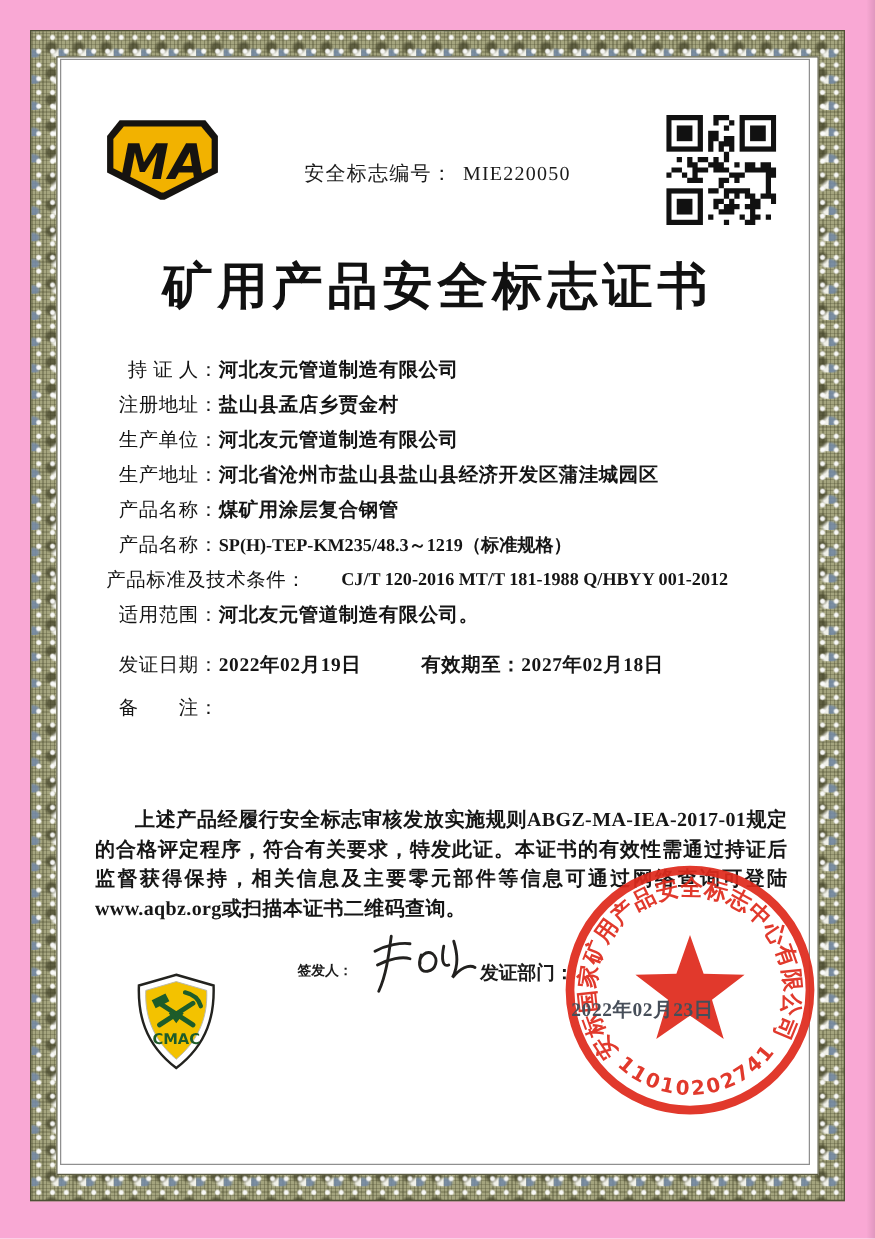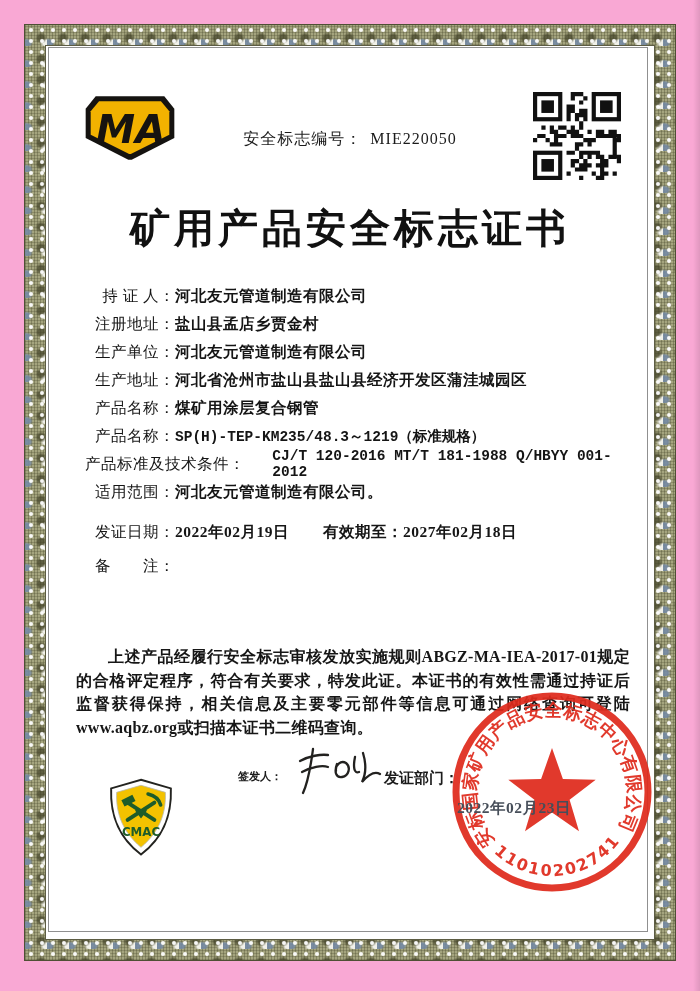--- a/index.html
+++ b/index.html
@@ -31,23 +31,23 @@
   .qr{position:absolute;left:533px;top:92px;width:88px;height:88px;background:#fff;}
 
   .title{position:absolute;left:0;right:0;top:201px;text-align:center;
     font-size:40px;font-weight:900;color:#111;letter-spacing:4px;}
 
   
   .fields{position:absolute;left:85px;right:55px;top:282px;font-size:15.5px;color:#151515;}
   .row{display:flex;align-items:center;height:28px;}
   .row .lab{font-weight:400;min-width:90px;letter-spacing:.5px;white-space:nowrap;text-align:right;}
   .row .val{font-weight:700;letter-spacing:.5px;}
-  .row .val.mono{font-family:Liberation Mono, monospace;font-size:14.5px;letter-spacing:0;}
+  .row .val.mono{font-family:Liberation Serif, serif;font-size:14.5px;letter-spacing:0;}
   .row.std .lab{min-width:0;margin-right:28px;}
-  .row.dates .pair2{margin-left:34px;display:flex;align-items:center;}
+  .row.dates .pair2{margin-left:48px;display:flex;align-items:center;}
   .row.dates .lab2{font-weight:600;min-width:78px;letter-spacing:.5px;white-space:nowrap;}
 
   .statement{position:absolute;left:76px;right:70px;top:645px;
     font-size:16px;line-height:23.5px;font-weight:700;color:#161616;
     text-align:justify;text-indent:2em;letter-spacing:.3px;}
 
   
   .cmac{position:absolute;left:108px;top:778px;}
   .sign-label{position:absolute;left:238px;top:769px;font-size:11px;font-weight:600;color:#1b1b1b;}
   .signature{position:absolute;left:293px;top:740px;}

